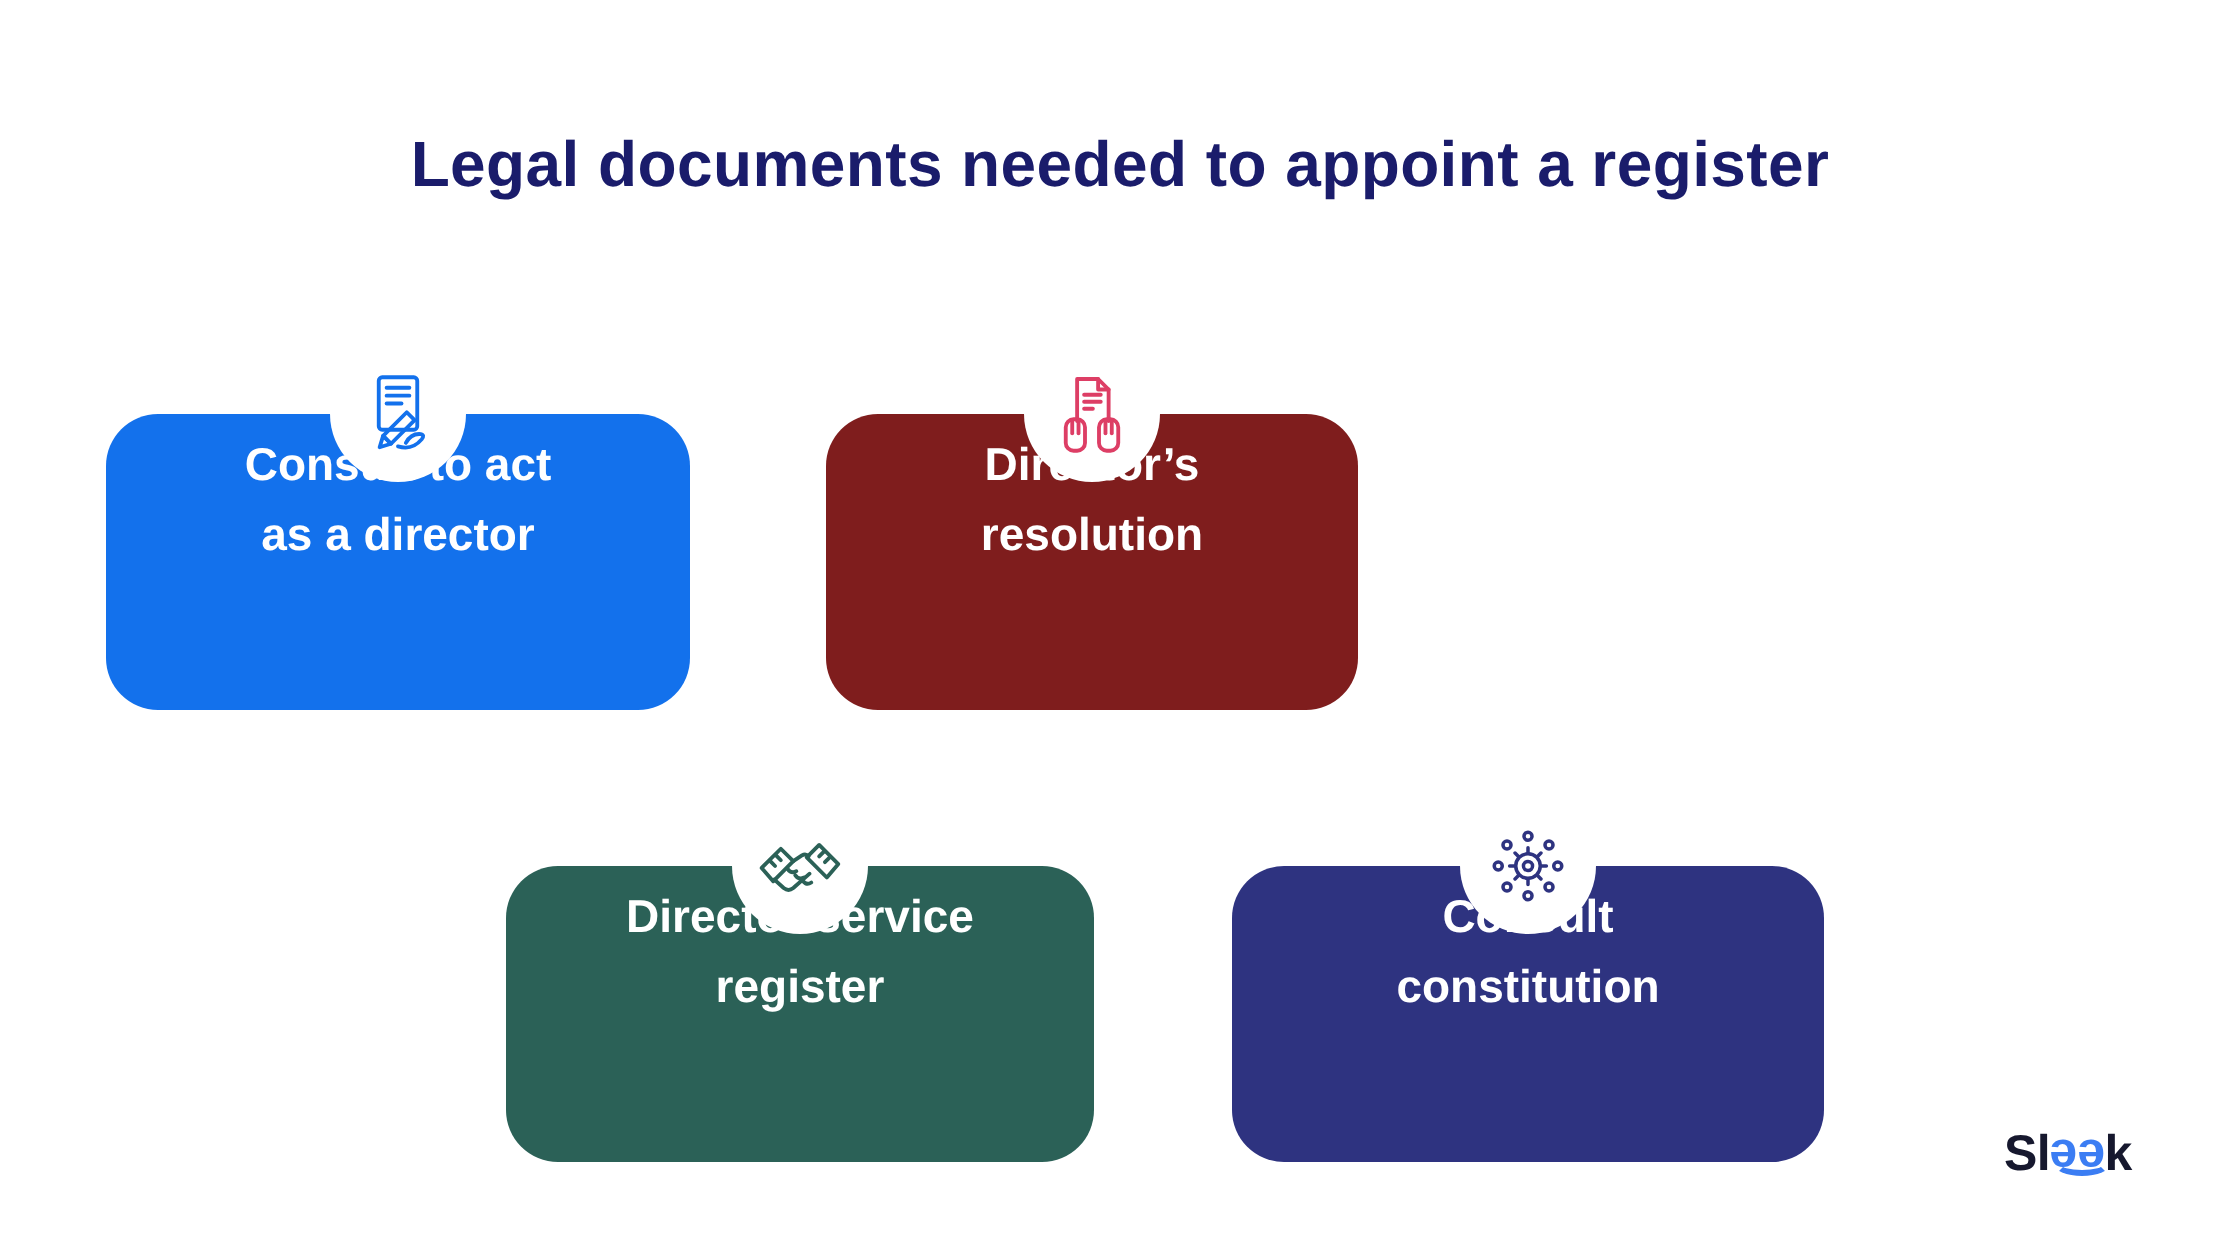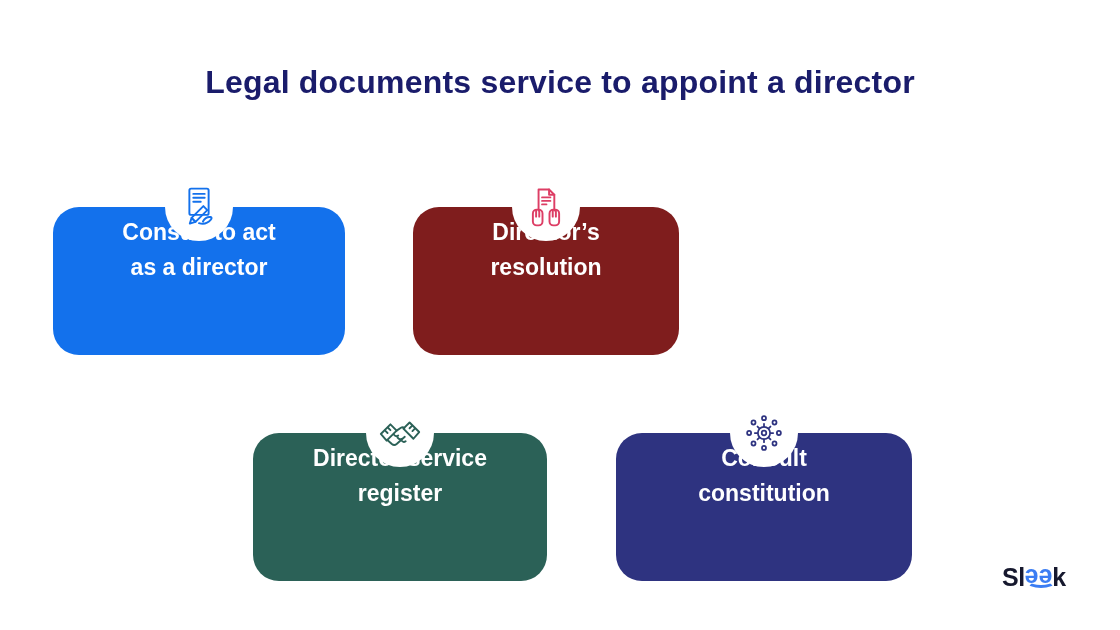--- a/index.html
+++ b/index.html
@@ -95,21 +95,21 @@
     border: 3px solid transparent;
     border-bottom: 3.5px solid #3b7df3;
     border-radius: 50%;
   }
 </style>
 </head>
 <body>
 
 <div class="canvas">
 
-  <h1 class="title">Legal documents service to appoint a director</h1>
+  <h1 class="title">Legal documents needed to appoint a register</h1>
 
   <div class="card card-1">
     <div class="notch">
       <svg width="42" height="42" viewBox="0 0 48 48" fill="none" stroke="currentColor" stroke-width="2.2" stroke-linecap="round" stroke-linejoin="round">
         <rect x="13" y="3" width="22" height="30" rx="2"></rect>
         <line x1="17.5" y1="9" x2="30.5" y2="9"></line>
         <line x1="17.5" y1="13.5" x2="30.5" y2="13.5"></line>
         <line x1="17.5" y1="18" x2="26" y2="18"></line>
         <path d="M15.5 36.5 L29 23 l4.5 4.5 L20 41 Z"></path>
         <path d="M15.5 36.5 L13.5 43 L20 41 Z"></path>

